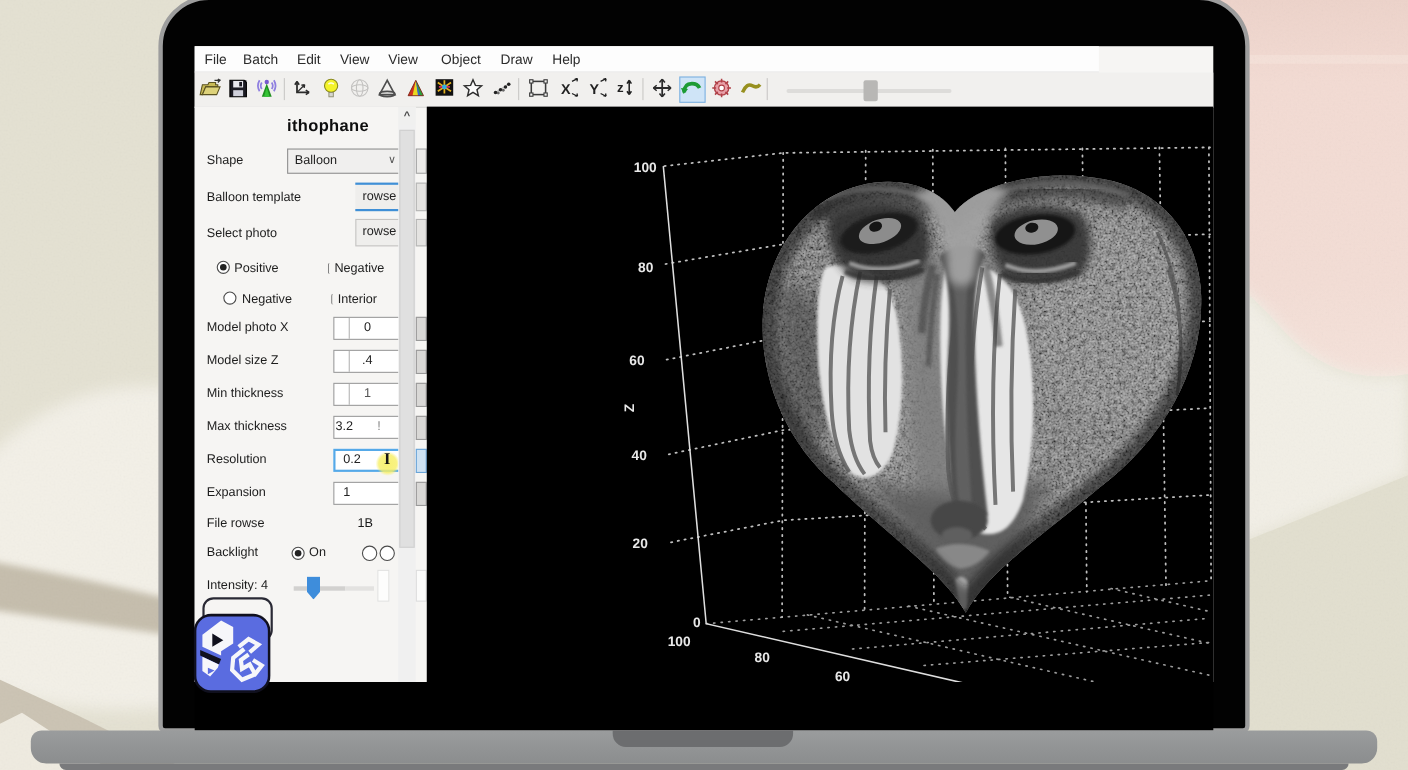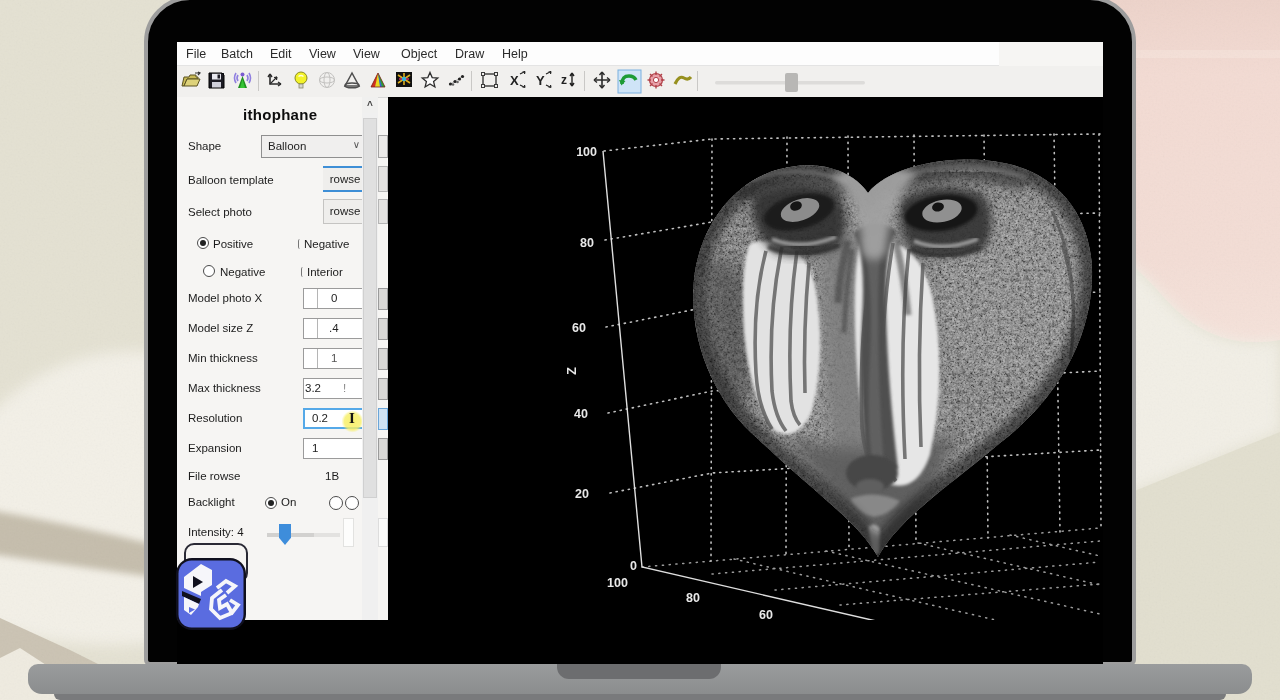--- a/index.html
+++ b/index.html
@@ -213,21 +213,21 @@
         </g>
 
     <rect x="520" y="5" width="1" height="20" fill="#c9c8c6"></rect>
 
     <rect x="538" y="15" width="150" height="3.5" rx="1.7" fill="#dddcda"></rect>
     <rect x="608" y="7" width="13" height="19" rx="2" fill="#b8b7b5"></rect>
   </svg>
   </div>
   <div id="panel"></div>
 
-  <div class="lbl" style="left:66px;top:64px;font-size:15px;font-weight:bold;color:#0d0d0d;letter-spacing:0.3px;">ithophane</div>
+  <div class="lbl" style="left:84px;top:64px;font-size:15px;font-weight:bold;color:#0d0d0d;letter-spacing:0.3px;">ithophane</div>
   <div class="lbl" style="top:98px">Shape</div>
   <div style="position:absolute;left:84px;top:93px;width:105px;height:23px;background:#f0efee;border:1px solid #8f8f8f;box-sizing:border-box;font-size:11.5px;color:#222;">
     <span style="position:absolute;left:6px;top:4px;">Balloon</span>
     <span style="position:absolute;right:5px;top:3px;color:#555;font-size:10px;">∨</span>
   </div>
   <div class="lbl" style="top:132px">Balloon template</div>
   <div style="position:absolute;left:146px;top:124px;width:44px;height:26px;background:#efeeec;border-top:2px solid #3f8fd6;border-bottom:2px solid #3f8fd6;box-sizing:border-box;font-size:11.5px;color:#222;text-align:center;line-height:22px;">rowse</div>
   <div class="lbl" style="top:164px">Select photo</div>
   <div style="position:absolute;left:146px;top:157px;width:44px;height:25px;background:#efeeec;border:1px solid #c5c4c2;box-sizing:border-box;font-size:11.5px;color:#222;text-align:center;line-height:23px;">rowse</div>
   <div class="radio sel" style="left:20px;top:195px"></div>

